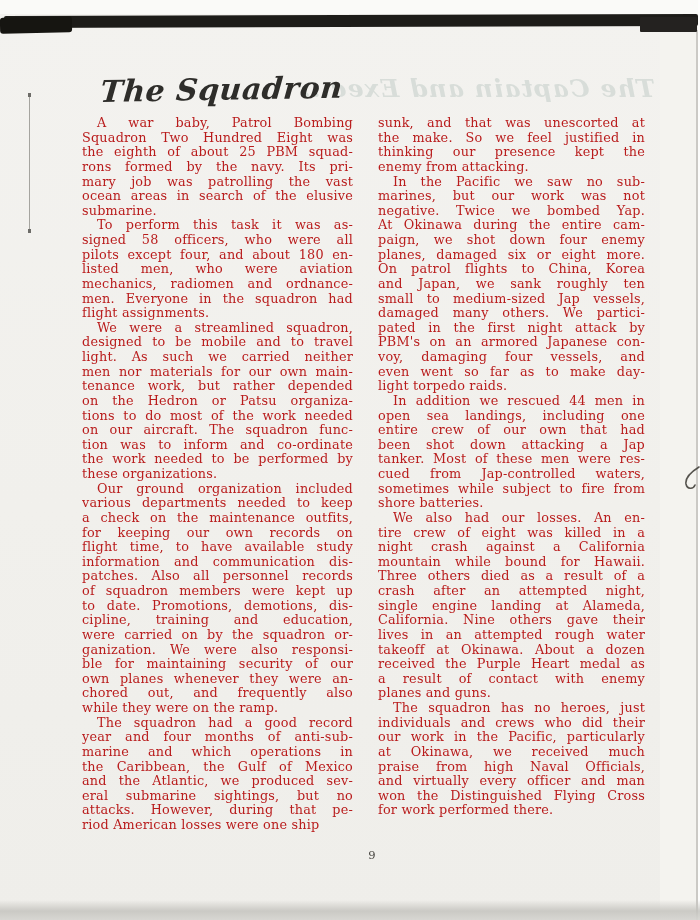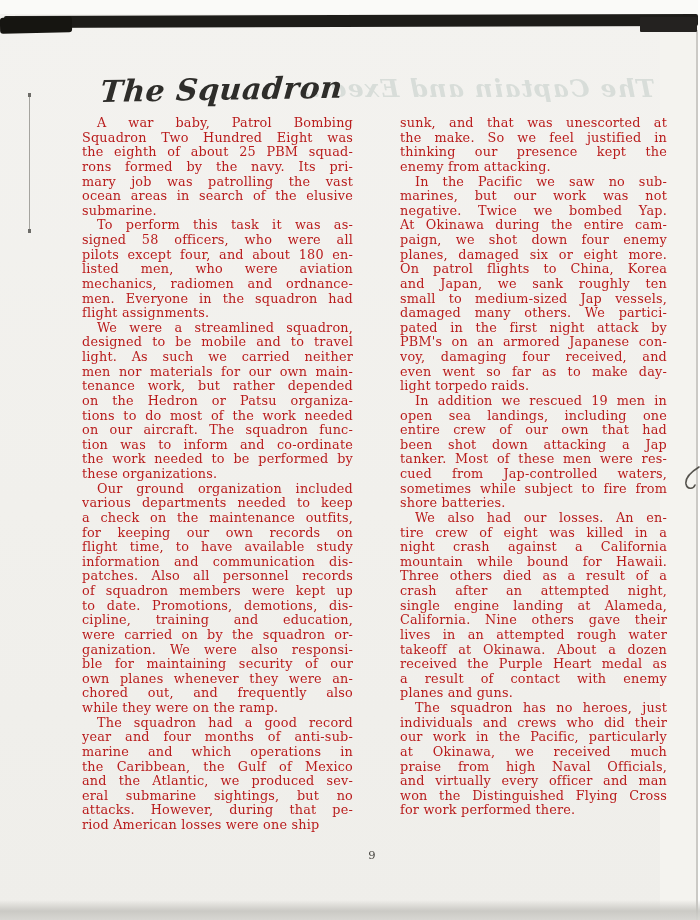--- a/index.html
+++ b/index.html
@@ -45,21 +45,21 @@
     color:#2e2d2a;transform:rotate(-1deg) skewX(-6deg);
     white-space:nowrap;
   }
   
   .col{
     position:absolute;top:116px;
     font-size:12.8px;line-height:14.62px;letter-spacing:0.2px;
     color:#b91c1c;
   }
   .col-left{left:82px;width:271px;}
-  .col-right{left:400px;width:267px;}
+  .col-right{left:378px;width:267px;}
   .tline{text-align:justify;text-align-last:justify;overflow:hidden;white-space:nowrap;}
   .tline.plast{text-align-last:left;}
   .tline.indent{text-indent:15px;}
   
   .page-number{
     position:absolute;left:362px;top:848px;width:20px;height:14px;
     font-size:11.5px;color:#4a4843;text-align:center;
   }
   
   .squiggle{position:absolute;left:682px;top:464px;}
@@ -145,24 +145,24 @@
     <div class="tline">negative.  Twice we bombed Yap.</div>
     <div class="tline">At Okinawa during the entire cam-</div>
     <div class="tline">paign, we shot down four enemy</div>
     <div class="tline">planes, damaged six or eight more.</div>
     <div class="tline">On patrol flights to China, Korea</div>
     <div class="tline">and Japan, we sank roughly ten</div>
     <div class="tline">small to medium-sized Jap vessels,</div>
     <div class="tline">damaged many others.  We partici-</div>
     <div class="tline">pated in the first night attack by</div>
     <div class="tline">PBM's on an armored Japanese con-</div>
-    <div class="tline">voy, damaging four received, and</div>
+    <div class="tline">voy, damaging four vessels, and</div>
     <div class="tline">even went so far as to make day-</div>
     <div class="tline plast">light torpedo raids.</div>
-    <div class="tline indent">In addition we rescued 19 men in</div>
+    <div class="tline indent">In addition we rescued 44 men in</div>
     <div class="tline">open sea landings, including one</div>
     <div class="tline">entire crew of our own that had</div>
     <div class="tline">been shot down attacking a Jap</div>
     <div class="tline">tanker.  Most of these men were res-</div>
     <div class="tline">cued from Jap-controlled waters,</div>
     <div class="tline">sometimes while subject to fire from</div>
     <div class="tline plast">shore batteries.</div>
     <div class="tline indent">We also had our losses.  An en-</div>
     <div class="tline">tire crew of eight was killed in a</div>
     <div class="tline">night crash against a California</div>

